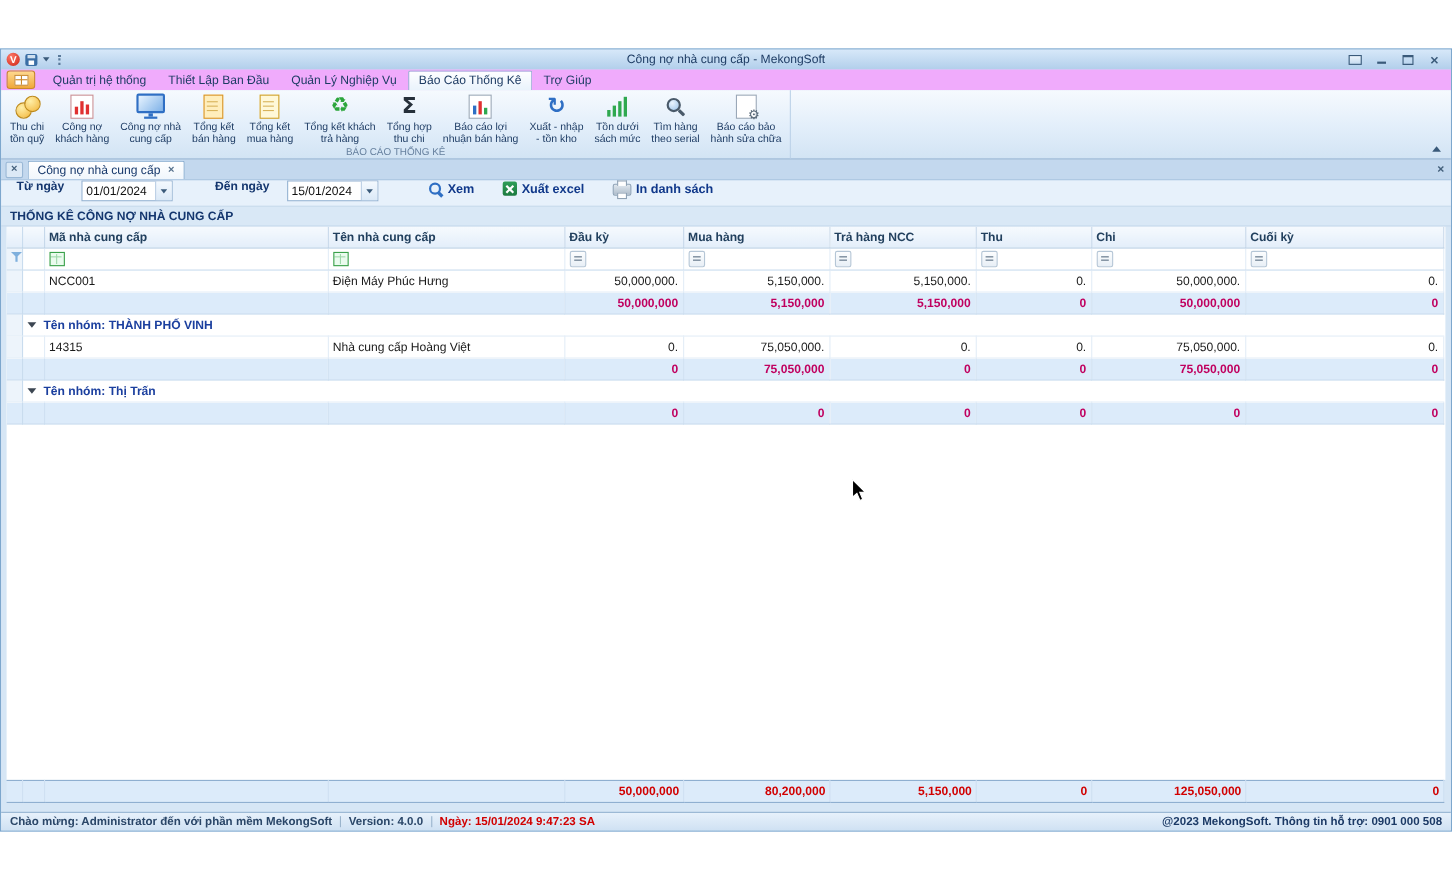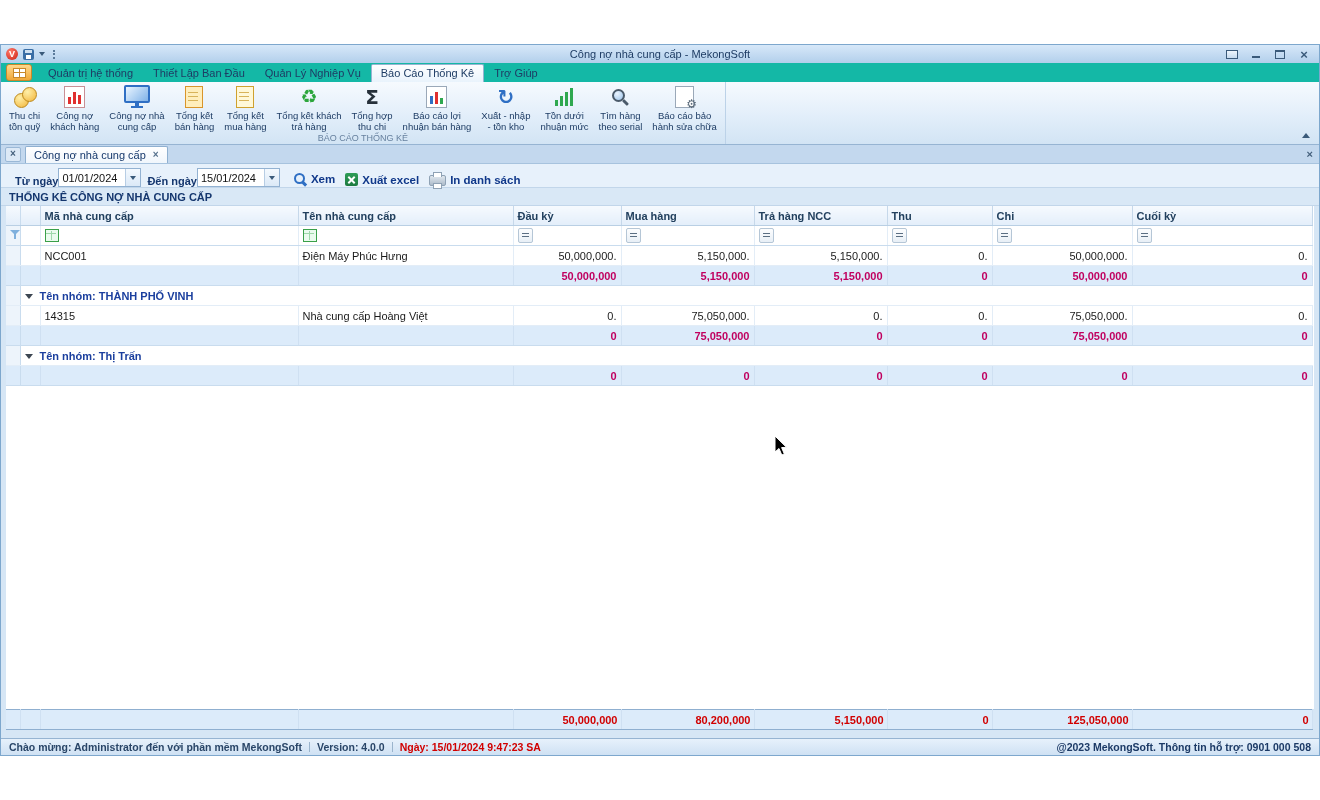--- a/index.html
+++ b/index.html
@@ -22,21 +22,21 @@
   .qat-dots{width:0;height:9px;border-left:2px dotted #5a7a9a;margin-left:3px;}
   .wtitle{position:absolute;left:50%;transform:translateX(-50%);font-size:11px;color:#1e3c64;white-space:nowrap;}
   .winctl{margin-left:auto;display:flex;align-items:center;gap:10px;padding-right:8px;}
   .wbtn{width:14px;height:12px;display:flex;align-items:center;justify-content:center;color:#3a5a7a;}
   .wb-key::before{content:"";width:10px;height:7px;border:1px solid #3a5a7a;background:linear-gradient(#eef5fc,#c6dbef);}
   .wb-min::before{content:"";width:8px;height:2px;background:#3a5a7a;margin-top:5px;}
   .wb-max::before{content:"";width:8px;height:6px;border:1px solid #3a5a7a;border-top-width:2px;}
   .wb-close::before{content:"×";font-size:13px;font-weight:700;line-height:1;}
 
   
-  .menubar{flex:0 0 19px;background:#14b8a6;display:flex;align-items:flex-end;padding-left:5px;}
+  .menubar{flex:0 0 19px;background:#f0abfc;display:flex;align-items:flex-end;padding-left:5px;}
   .appbtn{width:24px;height:15px;margin:0 6px 1px 0;border-radius:3px;border:1px solid #c9882a;
     background:linear-gradient(#ffd98e,#f0a83a);display:flex;align-items:center;justify-content:center;}
   .appbtn::before{content:"";width:11px;height:8px;background:
     linear-gradient(#c9882a,#c9882a) 0 3px/11px 1px no-repeat,
     linear-gradient(#c9882a,#c9882a) 5px 0/1px 8px no-repeat,#fff;border:1px solid #c9882a;}
   .mtab{font-size:11px;color:#1e3c64;padding:2px 9px 3px;border:1px solid transparent;border-bottom:none;white-space:nowrap;}
   .mtab.active{background:linear-gradient(#fefeff,#e9f3fc);border-color:#96b4d2;border-radius:2px 2px 0 0;}
 
   
   .ribbon{flex:0 0 60px;background:linear-gradient(#f6fafe,#e2eefa 55%,#d2e4f4);border-bottom:1px solid #96b4d2;position:relative;display:flex;}
@@ -82,21 +82,21 @@
   
   .doctabs{flex:0 0 18px;background:#c3d8ee;border-bottom:1px solid #a7c3de;display:flex;align-items:stretch;padding:0 4px 0 4px;}
   .tab-close-all{align-self:center;width:14px;height:13px;margin-right:4px;border:1px solid #9ab8d6;border-radius:2px;
     background:#dce9f6;color:#44607c;font-size:10px;font-weight:700;display:flex;align-items:center;justify-content:center;line-height:1;}
   .doctab{display:flex;align-items:center;gap:7px;background:linear-gradient(#ffffff,#f0f6fc);border:1px solid #8fb0d0;border-bottom:none;
     margin-top:1px;padding:0 8px;font-size:11px;color:#16386b;border-radius:2px 2px 0 0;}
   .doctab .x{color:#55708c;font-weight:700;font-size:10px;line-height:1;}
   .strip-close{margin-left:auto;align-self:center;color:#44607c;font-weight:700;font-size:11px;line-height:1;padding-right:2px;}
 
   
-  .filterbar{flex:0 0 23px;background:#e7f1fb;border-bottom:1px solid #c2d6ea;display:flex;align-items:flex-end;gap:0;padding-left:14px;font-size:11px;}
+  .filterbar{flex:0 0 23px;background:#e7f1fb;border-bottom:1px solid #c2d6ea;display:flex;align-items:flex-start;gap:16px;padding-left:14px;font-size:11px;}
   .flabel{color:#14366e;font-weight:700;}
   .dateinput{display:flex;align-items:center;border:1px solid #93b2d2;background:#fff;height:17px;}
   .dateinput input{border:none;outline:none;width:60px;height:15px;font-size:11px;padding:0 3px;color:#111;font-family:inherit;background:transparent;}
   .dd{width:14px;height:17px;border-left:1px solid #b7cde4;background:linear-gradient(#f4f9fe,#dbe9f7);display:flex;align-items:center;justify-content:center;}
   .dd::before{content:"";width:0;height:0;border-left:3px solid transparent;border-right:3px solid transparent;border-top:4px solid #3a5a7a;}
   .fbtn{display:flex;align-items:center;gap:4px;padding:1px 5px;font-weight:700;color:#10388a;font-size:11.5px;}
   .ic-msearch{position:relative;width:14px;height:14px;}
   .ic-msearch::before{content:"";position:absolute;left:1px;top:1px;width:7px;height:7px;border:2px solid #2f6fc4;border-radius:50%;}
   .ic-msearch::after{content:"";position:absolute;right:0;bottom:1px;width:6px;height:3px;background:#2f6fc4;transform:rotate(45deg);}
   .ic-excel{width:13px;height:13px;border-radius:2px;background:linear-gradient(#2e9e57,#1d7a40);position:relative;}
@@ -243,21 +243,21 @@
                 <span class="ic-sync"></span>
               </span>
             <span class="rl">Xuất - nhập</span>
             <span class="rl">- tồn kho</span>
           </div>
           <div class="rbtn">
             <span class="icn">
                 <span class="ic-greenbars"></span>
               </span>
             <span class="rl">Tồn dưới</span>
-            <span class="rl">nhuận mức</span>
+            <span class="rl">sách mức</span>
           </div>
           <div class="rbtn">
             <span class="icn">
                 <span class="ic-search"></span>
               </span>
             <span class="rl">Tìm hàng</span>
             <span class="rl">theo serial</span>
           </div>
           <div class="rbtn">
             <span class="icn">

